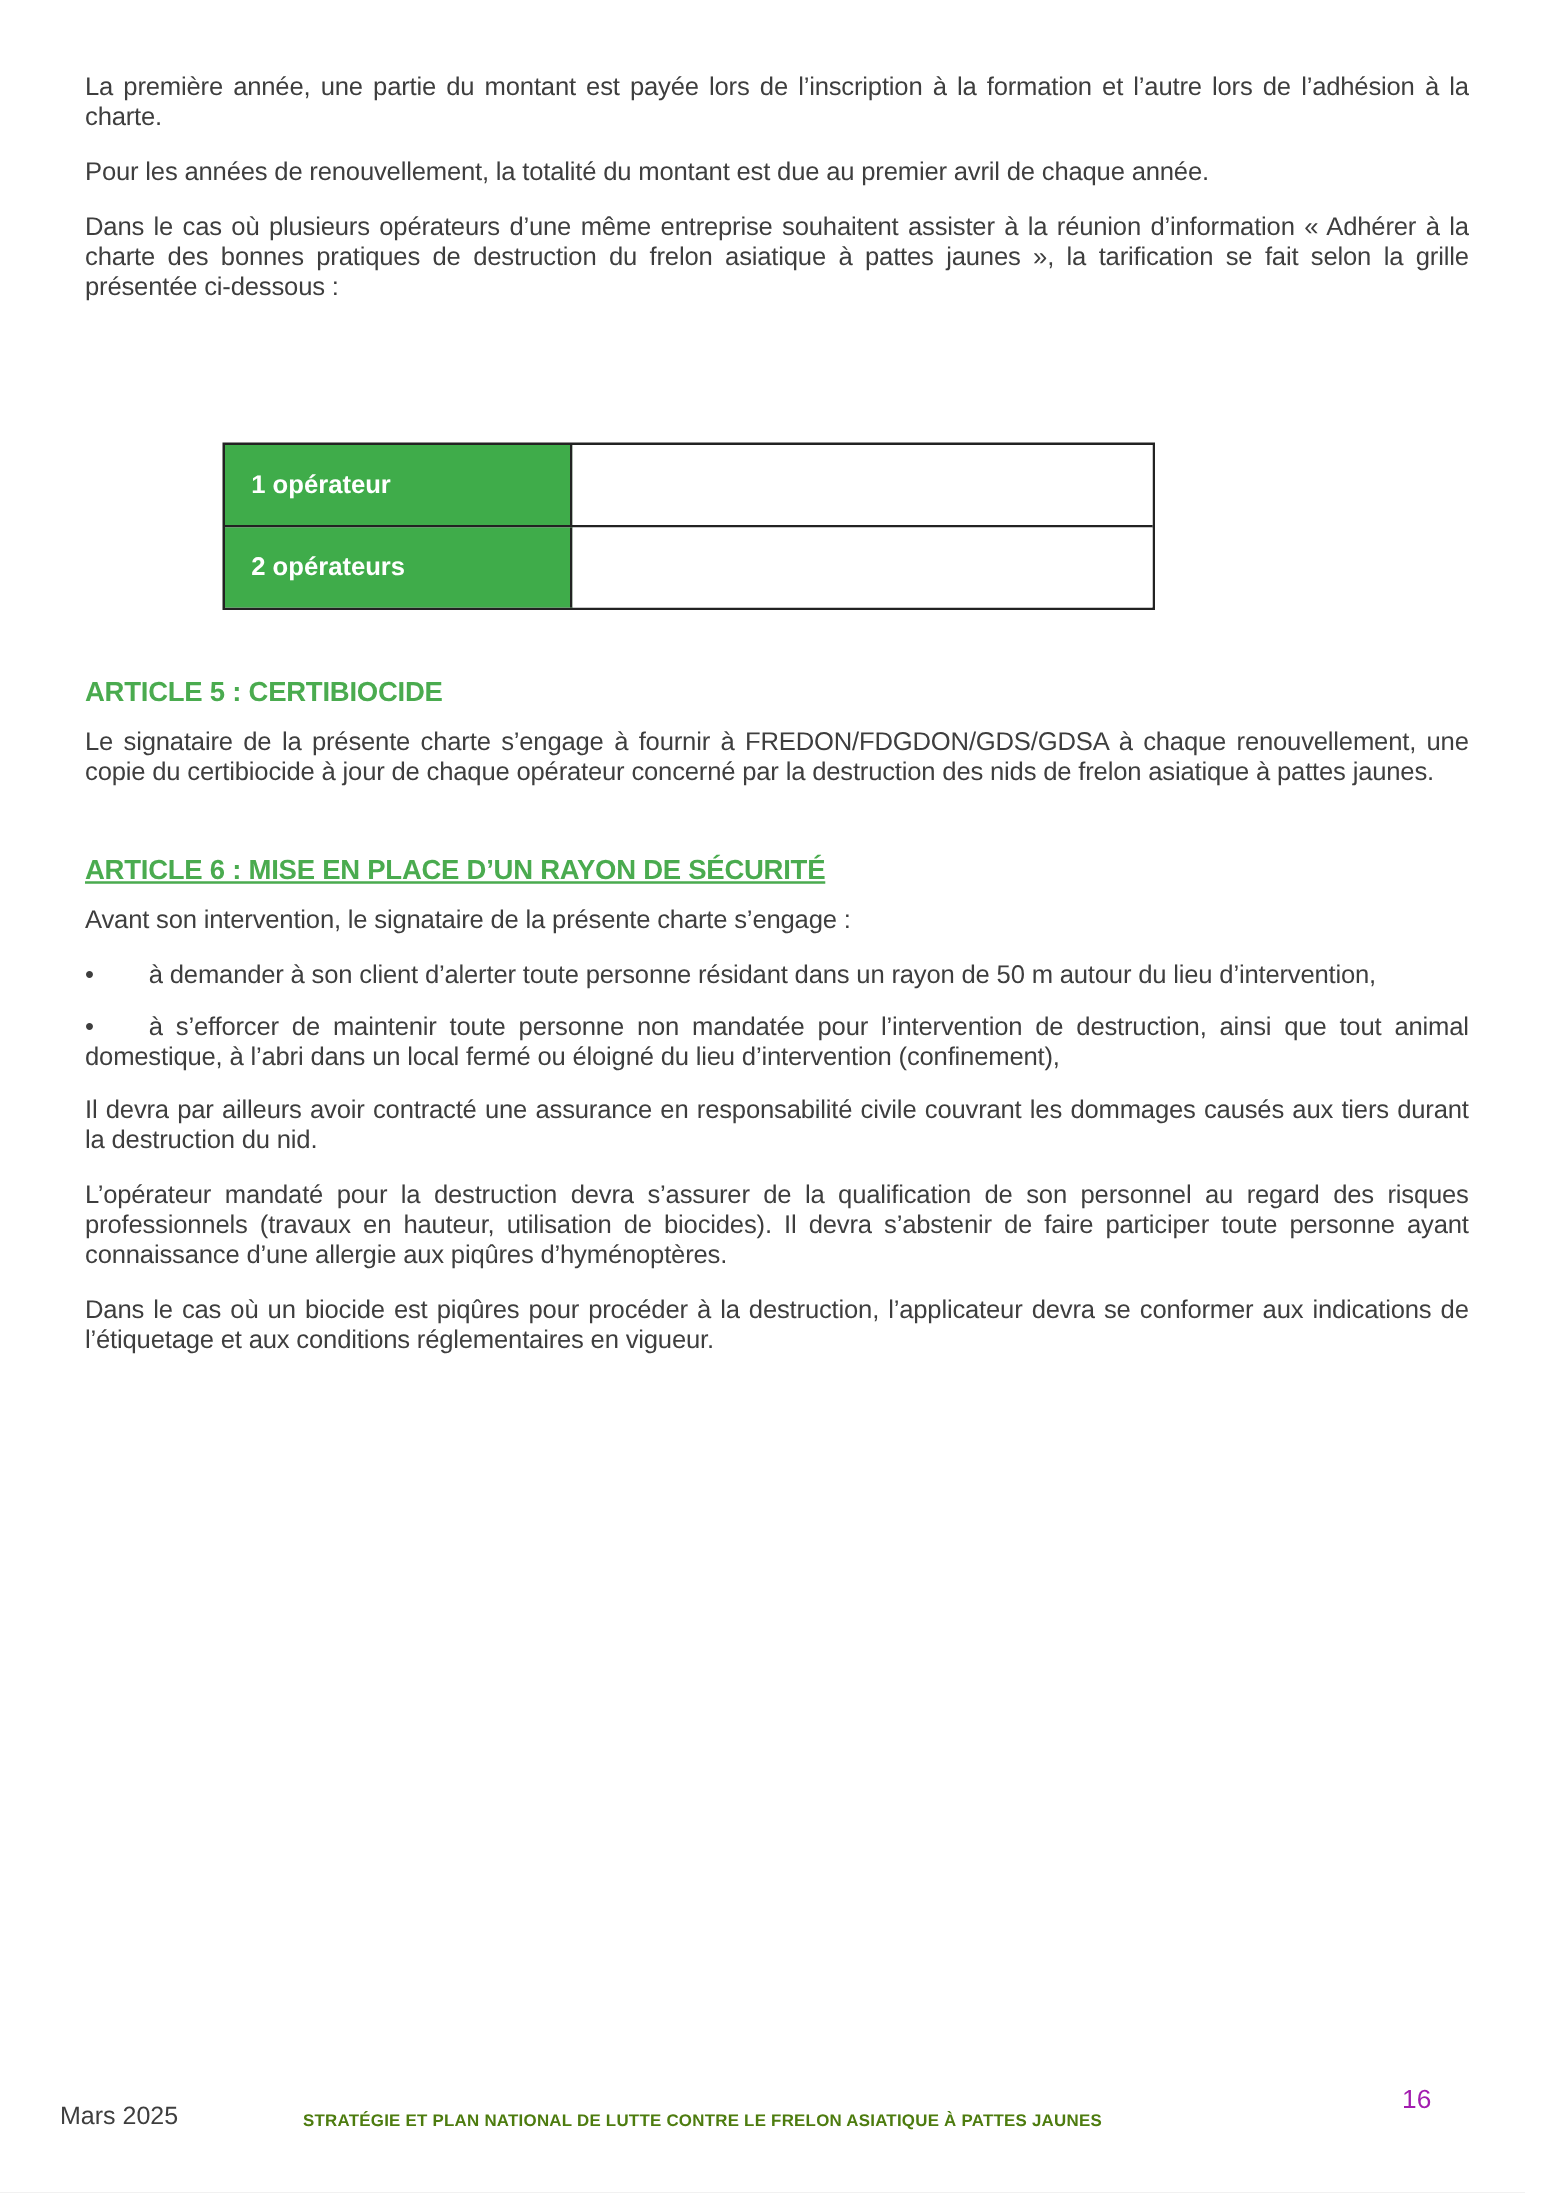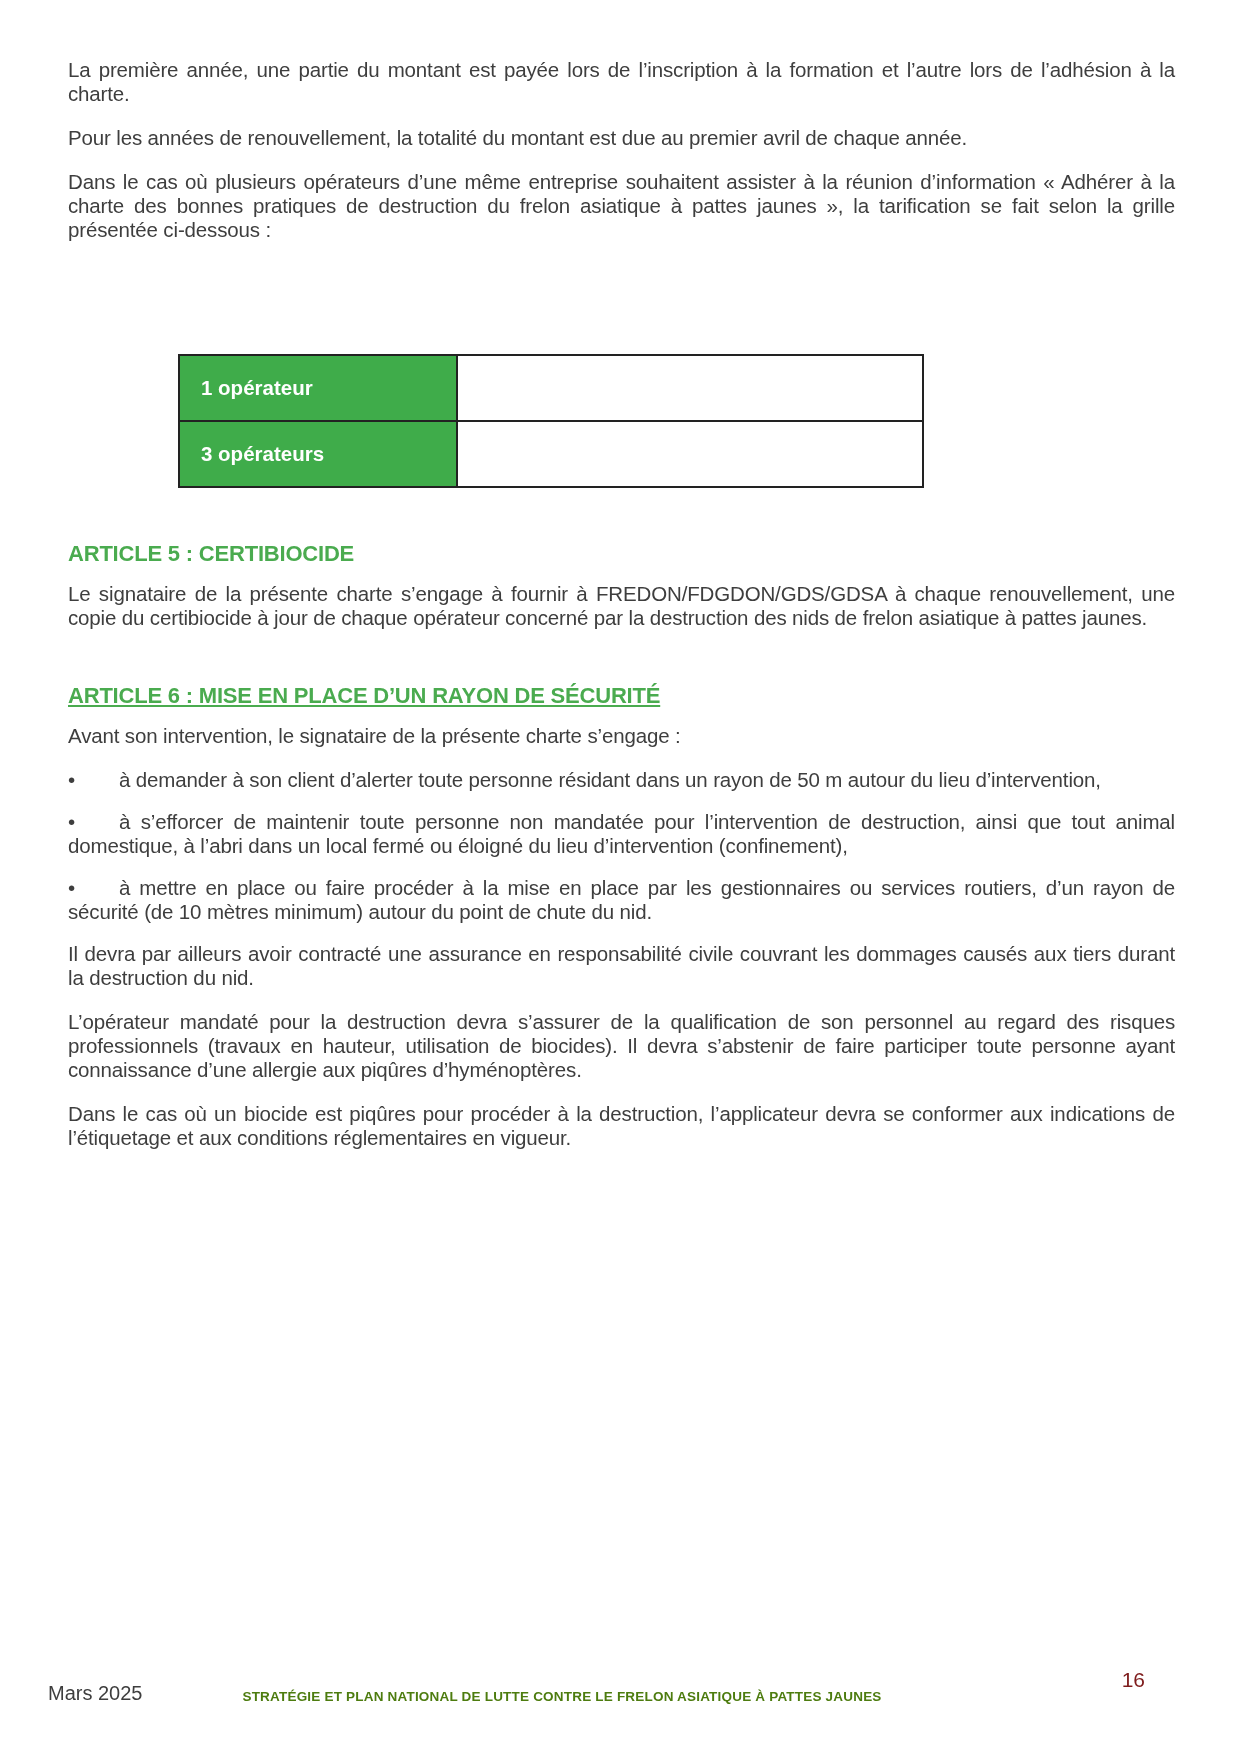--- a/index.html
+++ b/index.html
@@ -75,59 +75,58 @@
     text-align:center;
     font-size:13.5px;
     font-weight:bold;
     letter-spacing:0.2px;
     color:#4d7c0f;
   }
   .footer-page {
     position:absolute;
     right:96px; top:1668px;
     font-size:21px;
-    color:#7f1d1d;
+    color:#a21caf;
   }
 </style>
 </head>
 <body>
 
 <div class="page">
   <div class="content">
 
     <p class="para">La première année, une partie du montant est payée lors de l’inscription à la formation et l’autre lors de l’adhésion à la charte.</p>
 
     <p class="para">Pour les années de renouvellement, la totalité du montant est due au premier avril de chaque année.</p>
 
     <p class="para">Dans le cas où plusieurs opérateurs d’une même entreprise souhaitent assister à la réunion d’information « Adhérer à la charte des bonnes pratiques de destruction du frelon asiatique à pattes jaunes », la tarification se fait selon la grille présentée ci-dessous :</p>
 
     <div class="tarif-table">
       <div class="tarif-row">
         <div class="tarif-label">1 opérateur</div>
         <div class="tarif-value"></div>
       </div>
       <div class="tarif-row">
-        <div class="tarif-label">3 opérateurs</div>
+        <div class="tarif-label">2 opérateurs</div>
         <div class="tarif-value"></div>
       </div>
     </div>
 
     <h2 class="article-heading h-art5">ARTICLE 5 : CERTIBIOCIDE</h2>
 
     <p class="para">Le signataire de la présente charte s’engage à fournir à FREDON/FDGDON/GDS/GDSA à chaque renouvellement, une copie du certibiocide à jour de chaque opérateur concerné par la destruction des nids de frelon asiatique à pattes jaunes.</p>
 
     <h2 class="article-heading h-art6">ARTICLE 6 : MISE EN PLACE D’UN RAYON DE SÉCURITÉ</h2>
 
     <p class="para">Avant son intervention, le signataire de la présente charte s’engage :</p>
 
     <p class="para bullet-para"><span>•</span><span class="bullet-gap"></span><span>à demander à son client d’alerter toute personne résidant dans un rayon de 50 m autour du lieu d’intervention,</span></p>
 
     <p class="para bullet-para"><span>•</span><span class="bullet-gap"></span><span>à s’efforcer de maintenir toute personne non mandatée pour l’intervention de destruction, ainsi que tout animal domestique, à l’abri dans un local fermé ou éloigné du lieu d’intervention (confinement),</span></p>
 
-    <p class="para bullet-para"><span>•</span><span class="bullet-gap"></span><span>à mettre en place ou faire procéder à la mise en place par les gestionnaires ou services routiers, d’un rayon de sécurité (de 10 mètres minimum) autour du point de chute du nid.</span></p>
 
     <p class="para outro">Il devra par ailleurs avoir contracté une assurance en responsabilité civile couvrant les dommages causés aux tiers durant la destruction du nid.</p>
 
 
     <p class="para">L’opérateur mandaté pour la destruction devra s’assurer de la qualification de son personnel au regard des risques professionnels (travaux en hauteur, utilisation de biocides). Il devra s’abstenir de faire participer toute personne ayant connaissance d’une allergie aux piqûres d’hyménoptères.</p>
 
     <p class="para">Dans le cas où un biocide est piqûres pour procéder à la destruction, l’applicateur devra se conformer aux indications de l’étiquetage et aux conditions réglementaires en vigueur.</p>
 
   </div>
 

